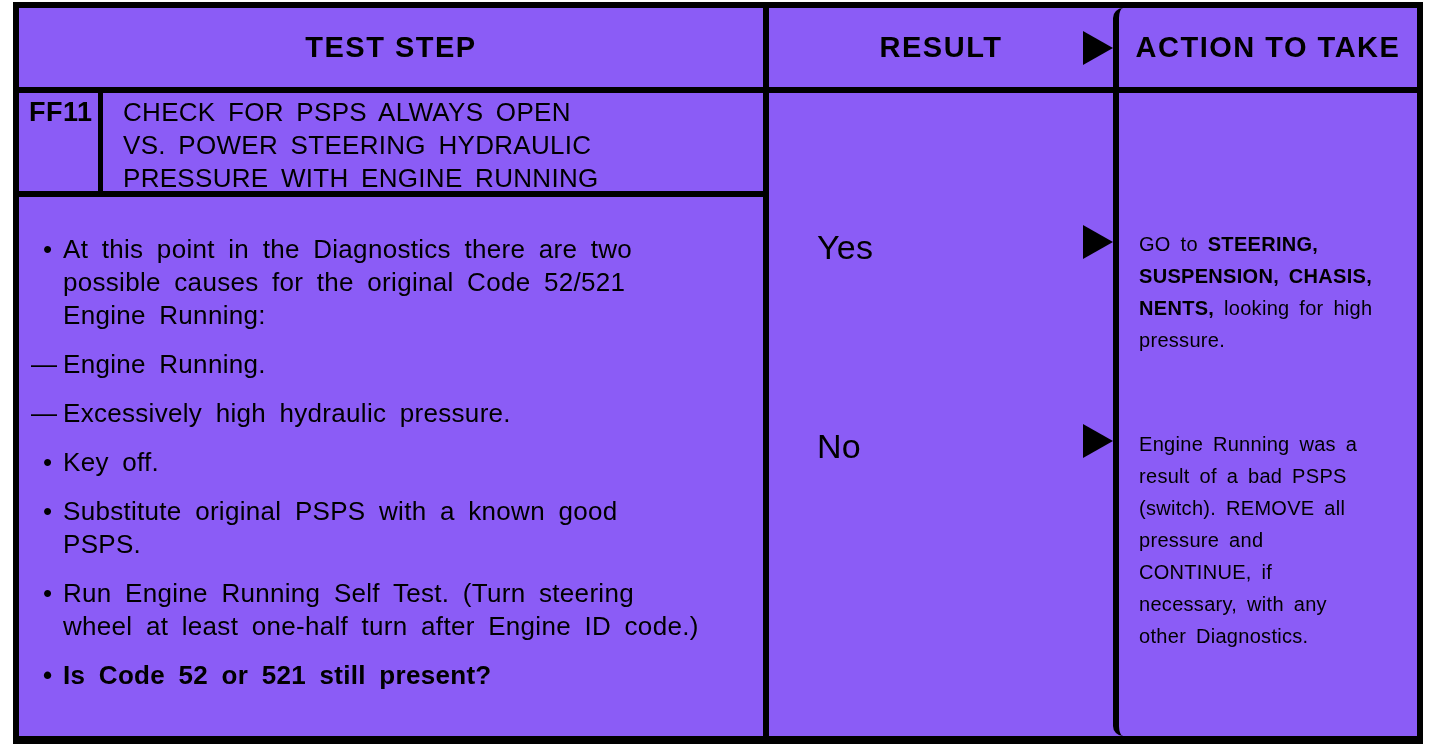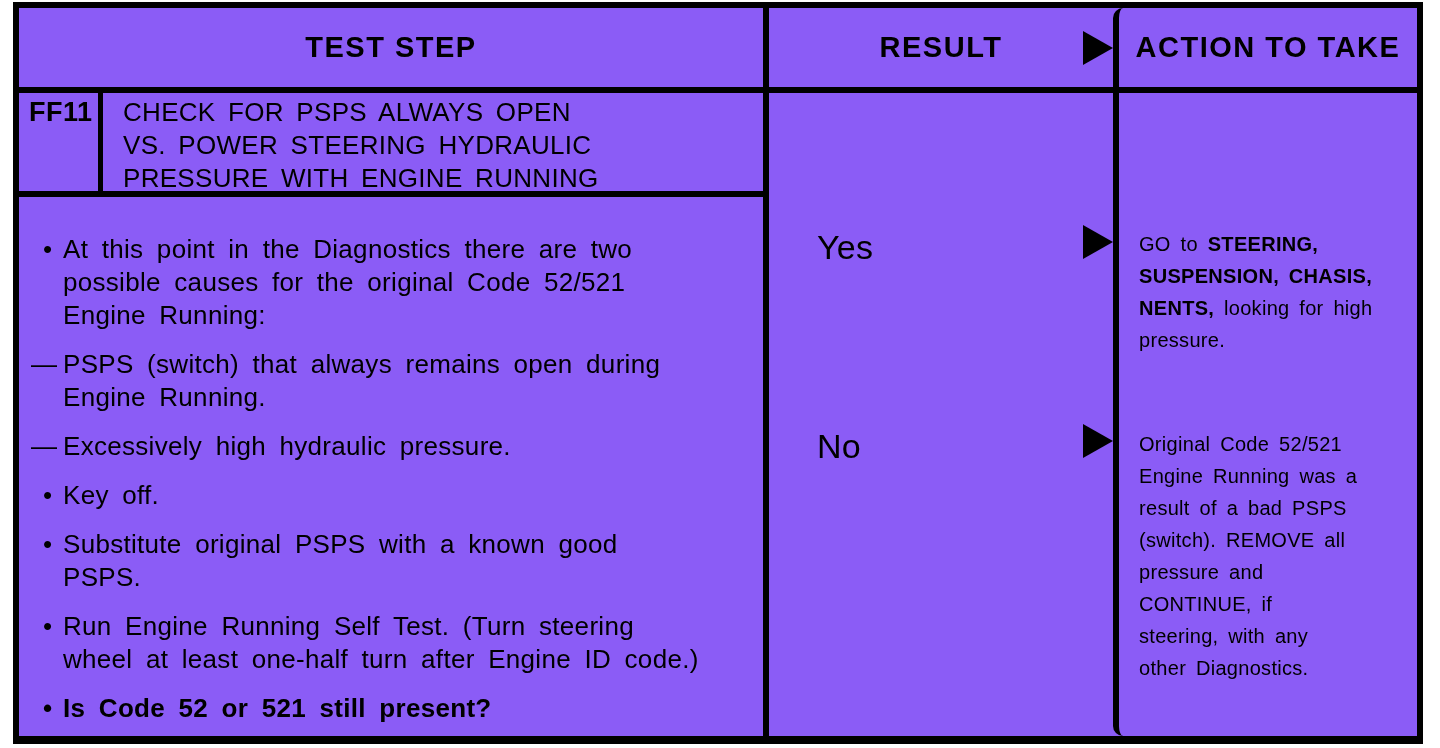--- a/index.html
+++ b/index.html
@@ -110,21 +110,20 @@
       </div>
       <div class="items" id="test-items">
           <div class="item bullet">
             <span class="marker">•</span>
             <div>At this point in the Diagnostics there are two</div>
             <div>possible causes for the original Code 52/521</div>
             <div>Engine Running:</div>
           </div>
           <div class="item dash">
             <span class="marker">—</span>
-            <div>PSPS (switch) that always remains open during</div>
             <div>Engine Running.</div>
           </div>
           <div class="item dash">
             <span class="marker">—</span>
             <div>Excessively high hydraulic pressure.</div>
           </div>
           <div class="item bullet">
             <span class="marker">•</span>
             <div>Key off.</div>
           </div>
@@ -168,25 +167,24 @@
       <span>ACTION TO TAKE</span>
     </div>
     <div class="body" id="action-body">
         <div class="action-row arow-pos-0">
           <div class="aline"><span>GO to </span><span class="b">STEERING,</span></div>
           <div class="aline"><span class="b">SUSPENSION, CHASIS,</span></div>
           <div class="aline"><span class="b">NENTS,</span><span> looking for high</span></div>
           <div class="aline"><span>pressure.</span></div>
         </div>
         <div class="action-row arow-pos-1">
-          <div class="aline"><span>Original Code 52/521</span></div>
           <div class="aline"><span>Engine Running was a</span></div>
           <div class="aline"><span>result of a bad PSPS</span></div>
           <div class="aline"><span>(switch). REMOVE all</span></div>
           <div class="aline"><span>pressure and</span></div>
           <div class="aline"><span>CONTINUE, if</span></div>
-          <div class="aline"><span>steering, with any</span></div>
+          <div class="aline"><span>necessary, with any</span></div>
           <div class="aline"><span>other Diagnostics.</span></div>
         </div>
       </div>
   </div>
 
 </div>
 
 </body></html>

